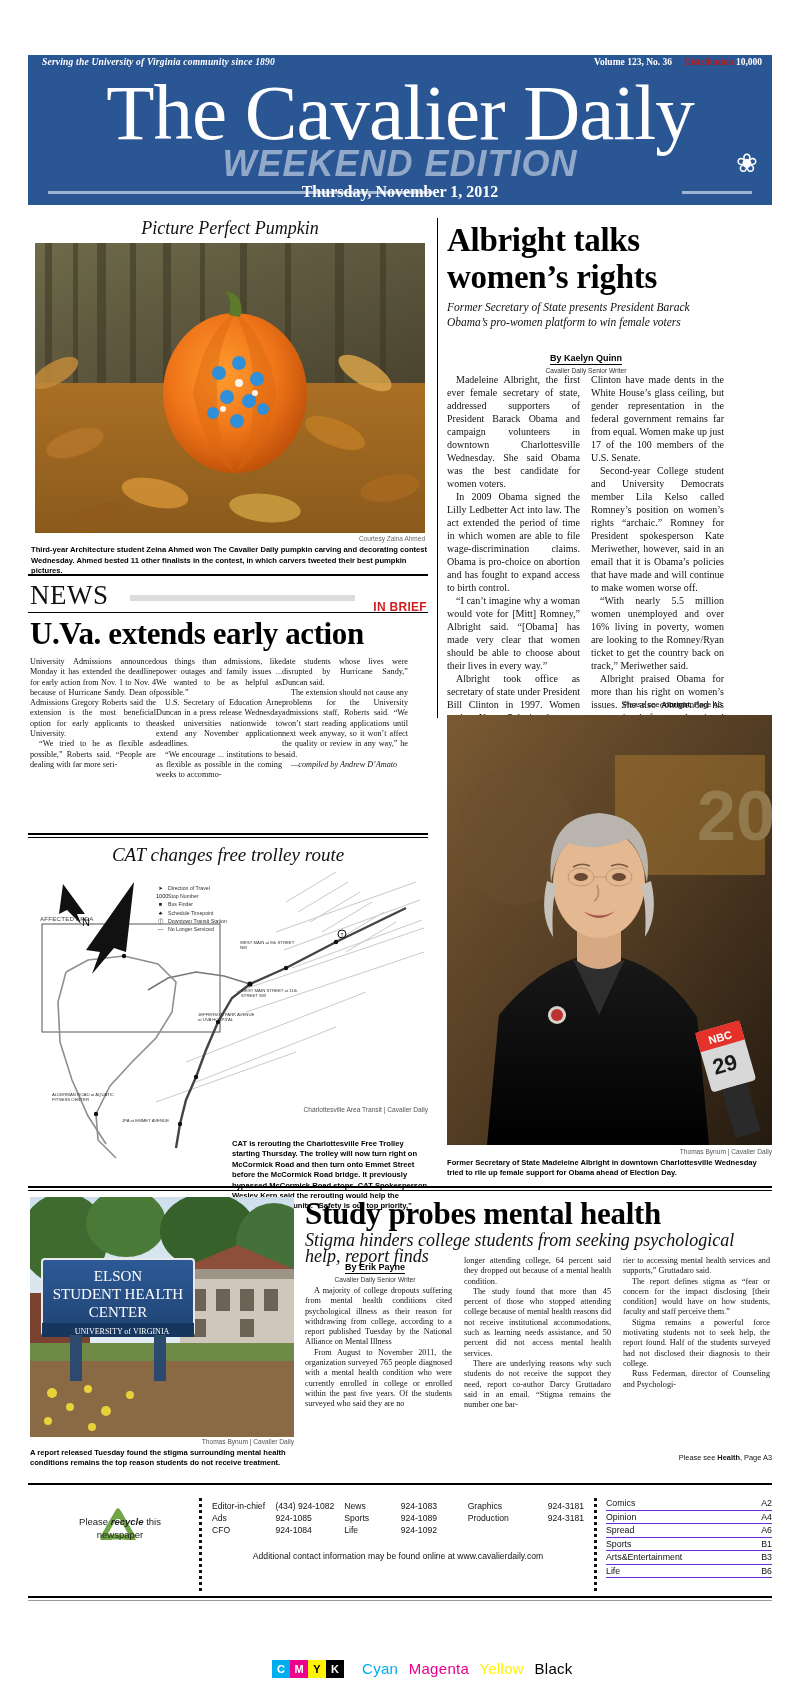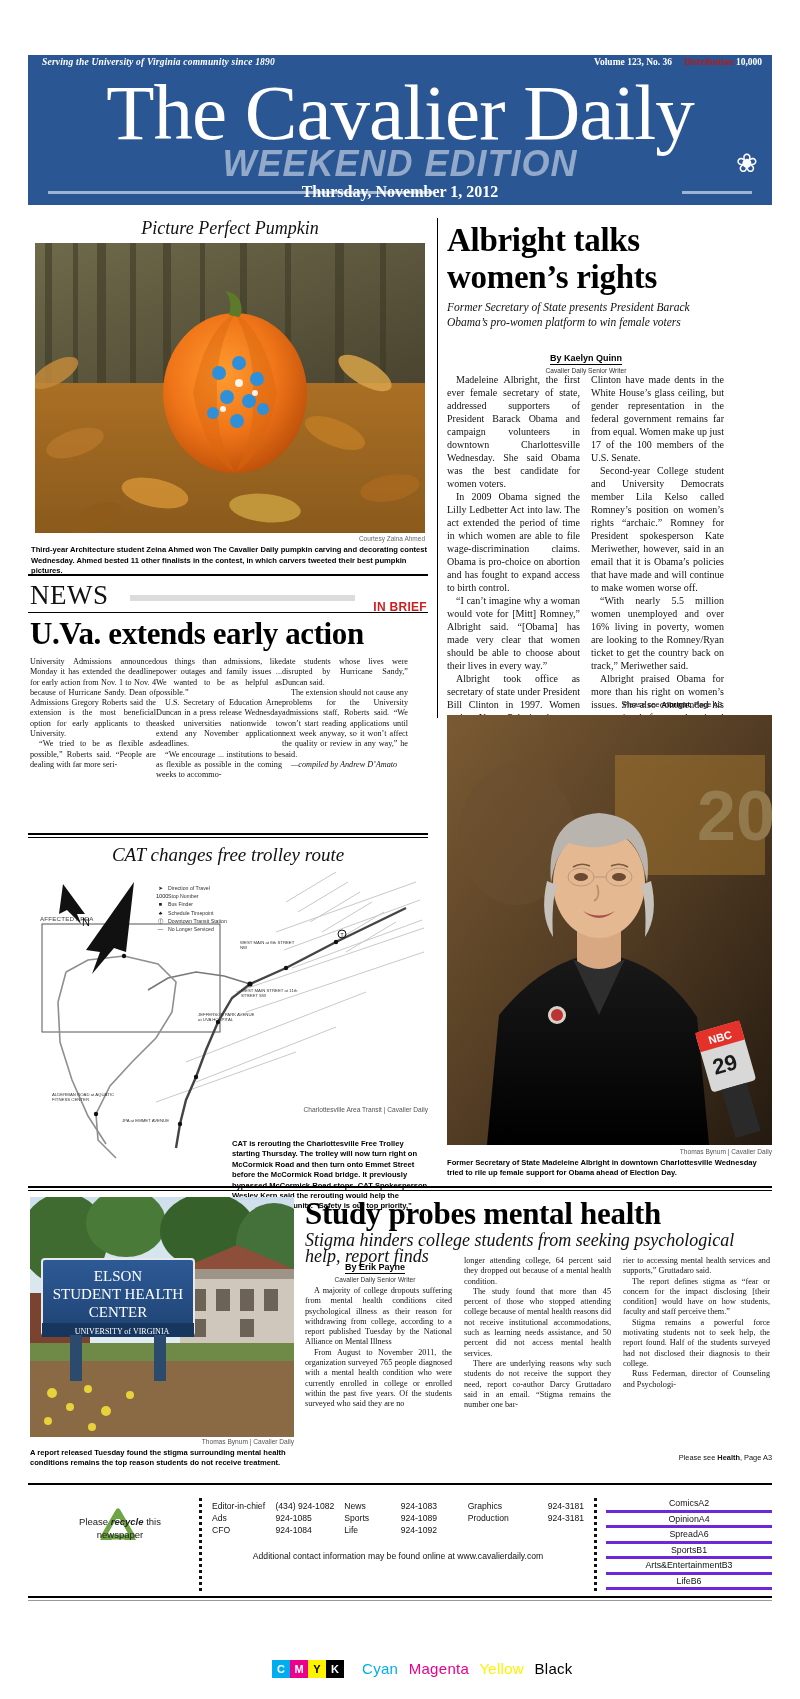--- a/index.html
+++ b/index.html
@@ -133,21 +133,21 @@
   .ft-dots2{position:absolute;left:594px;top:1498px;width:3px;height:96px;
     background:repeating-linear-gradient(to bottom,#111 0 3px,transparent 3px 6px);}
   .ft-contacts{position:absolute;left:212px;top:1500px;width:372px;
     font-family:"Liberation Sans",sans-serif;font-size:8.6px;line-height:12px;color:#111;}
   .ft-crow{display:flex;}
   .ft-c1{width:72px;}.ft-c2{width:78px;}.ft-c3{width:64px;}.ft-c4{width:76px;}.ft-c5{width:72px;}.ft-c6{width:60px;text-align:right;}
   .ft-online{position:absolute;left:212px;top:1551px;width:372px;text-align:center;
     font-family:"Liberation Sans",sans-serif;font-size:8.6px;color:#111;}
   .ft-index{position:absolute;left:606px;top:1497px;width:166px;
     font-family:"Liberation Sans",sans-serif;font-size:8.8px;color:#111;}
-  .ft-irow{display:flex;justify-content:center;border-bottom:3px solid #6d28d9;line-height:12.5px;}
+  .ft-irow{display:flex;justify-content:space-between;border-bottom:1px solid #6d28d9;line-height:12.5px;}
   .ft-rule-bot1{position:absolute;left:28px;top:1596px;width:744px;height:2px;background:#000;}
   .ft-rule-bot2{position:absolute;left:28px;top:1600px;width:744px;height:1px;background:#999;}
 
   
   .cmyk{position:absolute;left:272px;top:1660px;display:flex;align-items:center;gap:0;}
   .cmyk-sw{width:18px;height:18px;display:flex;align-items:center;justify-content:center;
     font-family:"Liberation Sans",sans-serif;font-weight:bold;font-size:11px;}
   .cmyk-words{position:absolute;left:362px;top:1660px;font-family:"Liberation Sans",sans-serif;font-size:15px;
     font-weight:normal;letter-spacing:.3px;}
   .cmyk-words span{margin-right:6px;}

